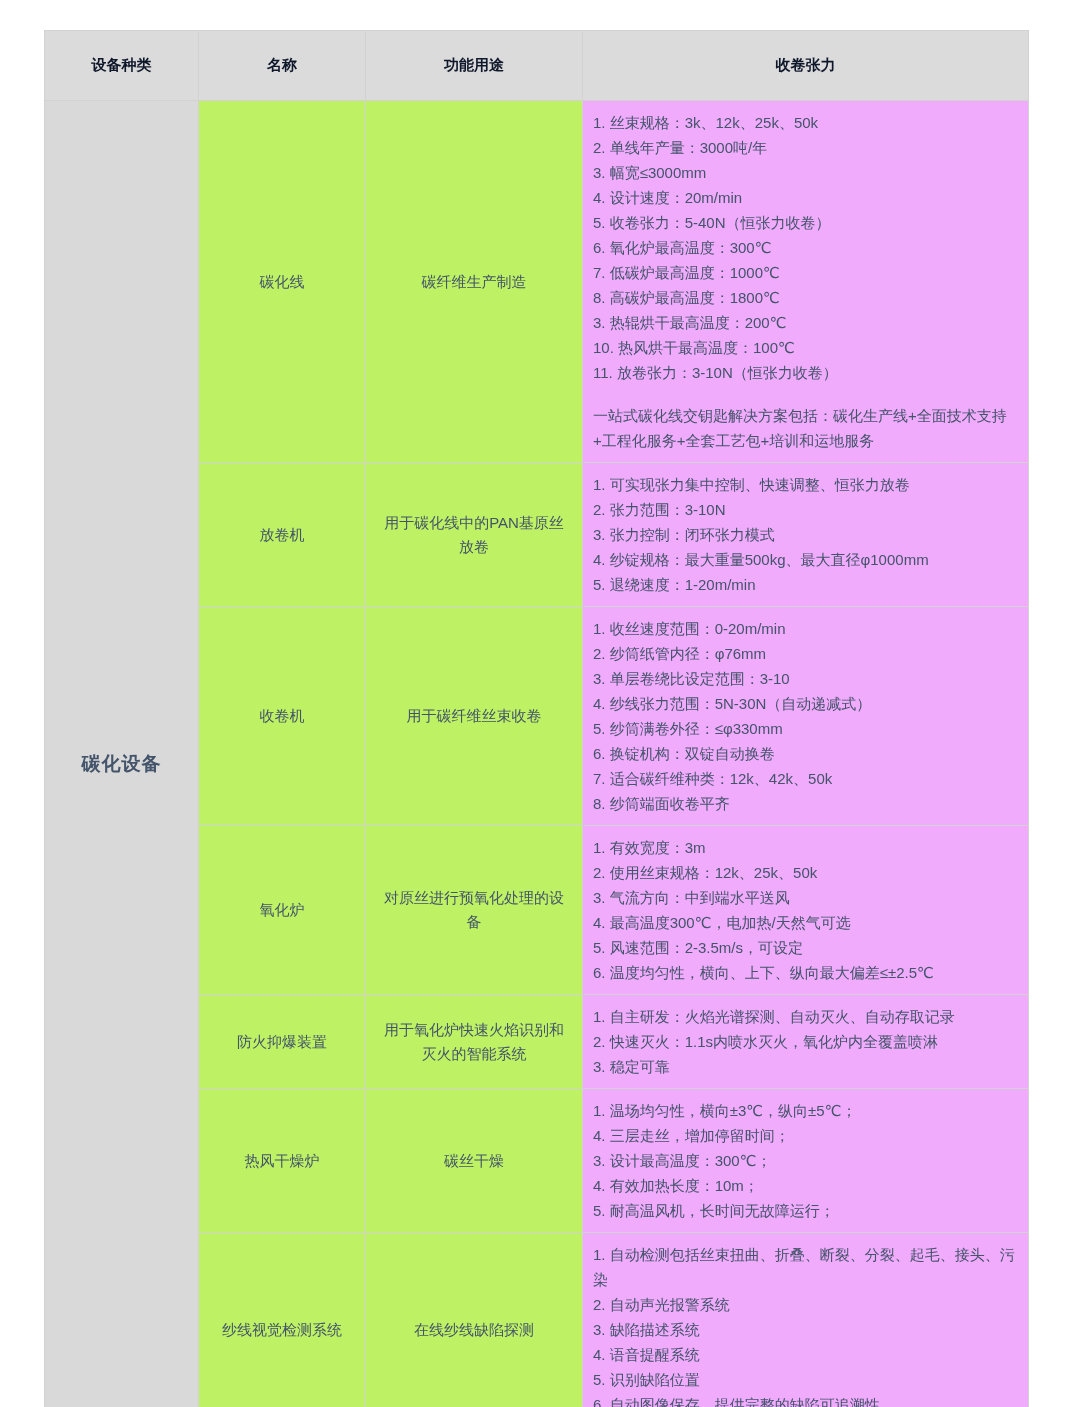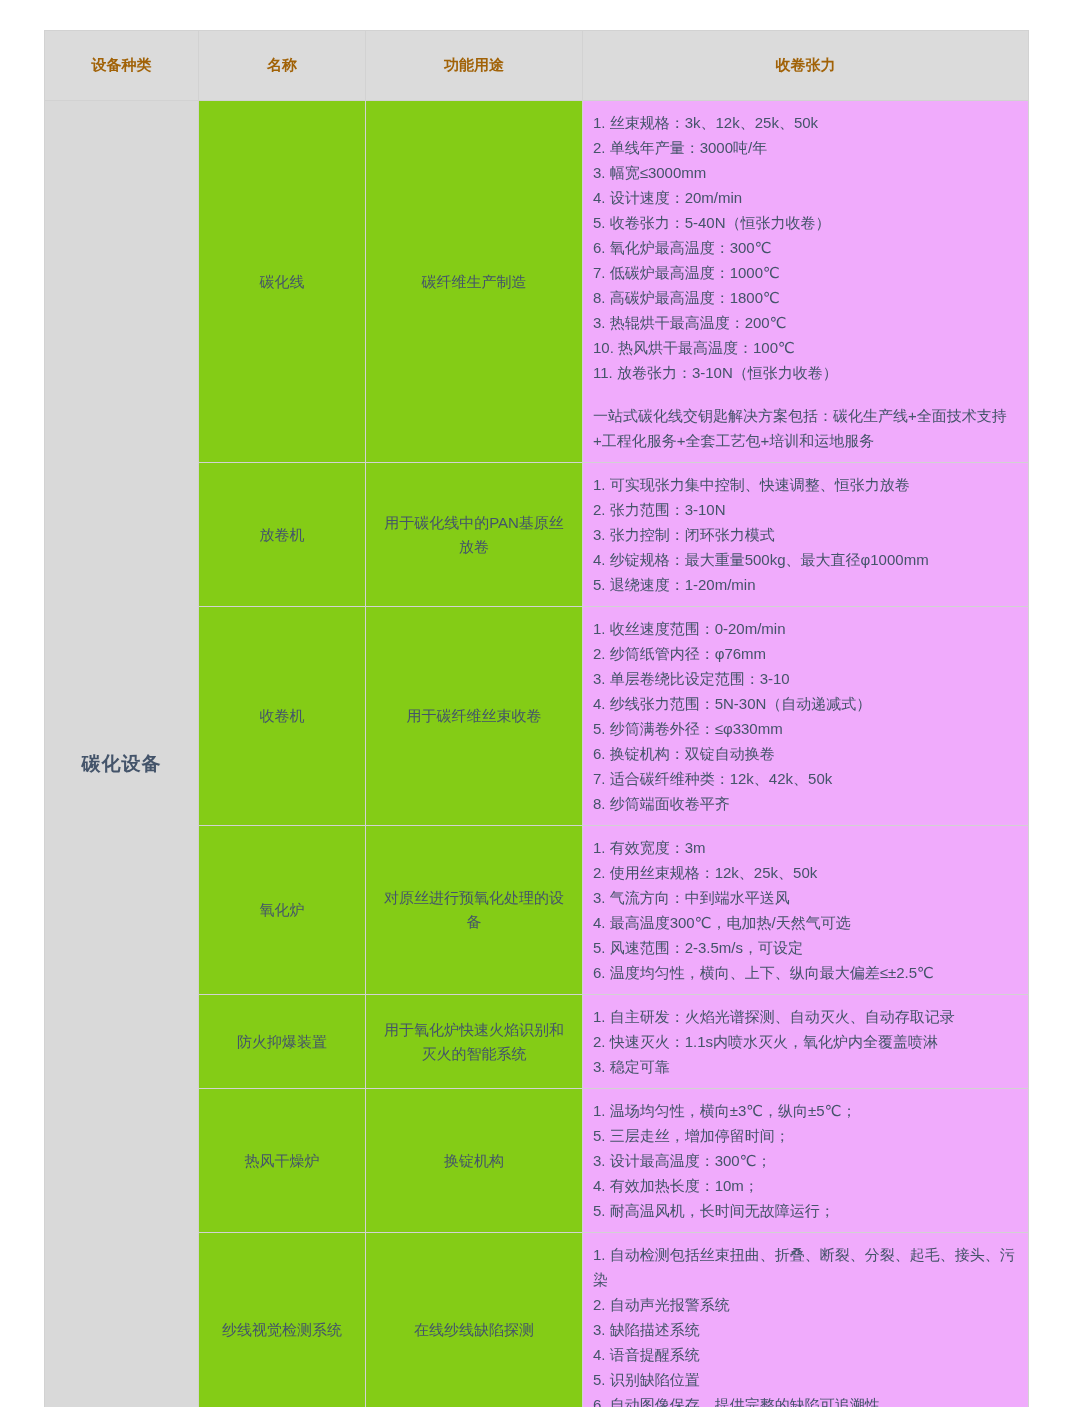--- a/index.html
+++ b/index.html
@@ -25,37 +25,37 @@
   table.spec-table td {
     border: 1px solid #d2d2d2;
   }
   th.header-cell {
     height: 70px;
     background: #dbdbdb;
     font-weight: bold;
     font-size: 15px;
     text-align: center;
     vertical-align: middle;
-    color: #a16207;
+    color: #0f172a;
   }
   td.category-cell {
     background: #d9d9d9;
     text-align: center;
     vertical-align: middle;
     font-size: 19px;
     font-weight: bold;
     letter-spacing: 1px;
   }
   td.name-cell,
   td.function-cell {
     text-align: center;
     vertical-align: middle;
     padding: 10px 12px;
     line-height: 1.6;
-    background: #84cc16;
+    background: #bef264;
   }
   td.features-cell {
     text-align: left;
     vertical-align: middle;
     padding: 9px 12px 9px 10px;
     background: #f0abfc;
   }
   .feature-line {
     line-height: 25px;
   }
@@ -144,24 +144,24 @@
           <td class="name-cell">防火抑爆装置</td>
           <td class="function-cell">用于氧化炉快速火焰识别和灭火的智能系统</td>
           <td class="features-cell">
             <div class="feature-line">1. 自主研发：火焰光谱探测、自动灭火、自动存取记录</div>
             <div class="feature-line">2. 快速灭火：1.1s内喷水灭火，氧化炉内全覆盖喷淋</div>
             <div class="feature-line">3. 稳定可靠</div>
           </td>
         </tr>
         <tr>
           <td class="name-cell">热风干燥炉</td>
-          <td class="function-cell">换锭机构</td>
+          <td class="function-cell">碳丝干燥</td>
           <td class="features-cell">
             <div class="feature-line">1. 温场均匀性，横向±3℃，纵向±5℃；</div>
-            <div class="feature-line">5. 三层走丝，增加停留时间；</div>
+            <div class="feature-line">4. 三层走丝，增加停留时间；</div>
             <div class="feature-line">3. 设计最高温度：300℃；</div>
             <div class="feature-line">4. 有效加热长度：10m；</div>
             <div class="feature-line">5. 耐高温风机，长时间无故障运行；</div>
           </td>
         </tr>
         <tr>
           <td class="name-cell">纱线视觉检测系统</td>
           <td class="function-cell">在线纱线缺陷探测</td>
           <td class="features-cell">
             <div class="feature-line">1. 自动检测包括丝束扭曲、折叠、断裂、分裂、起毛、接头、污染</div>

